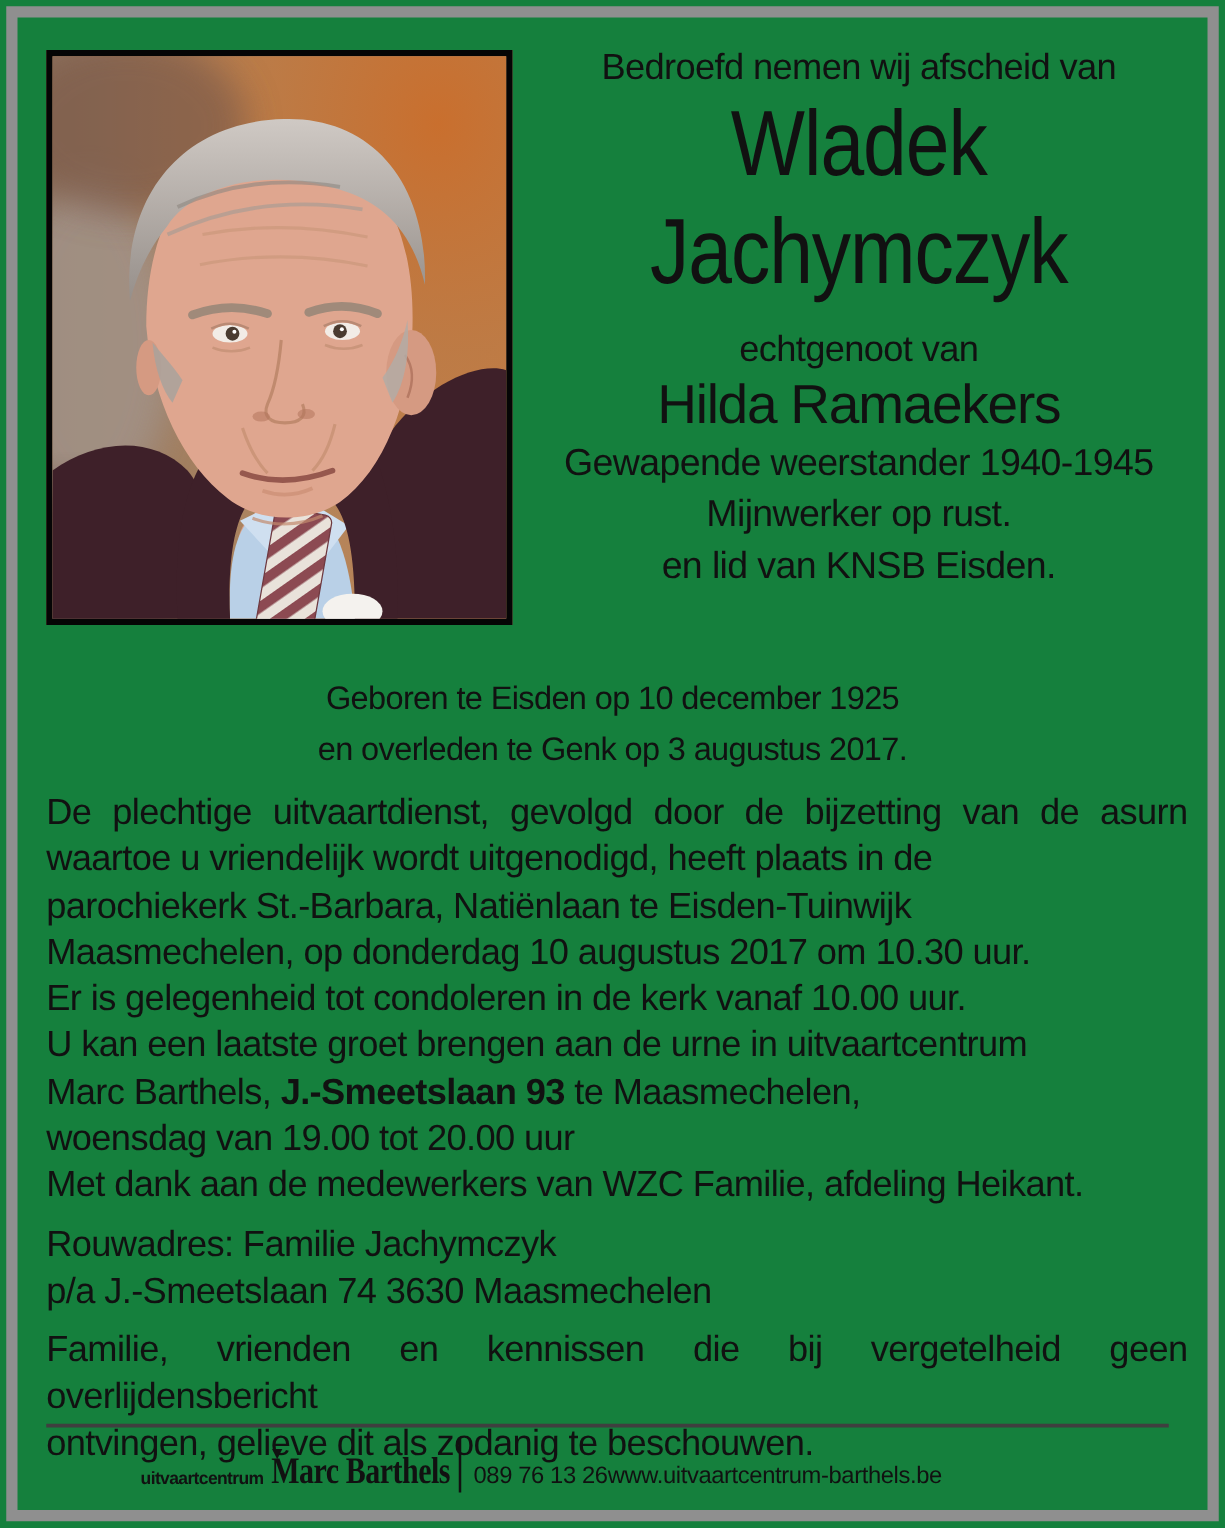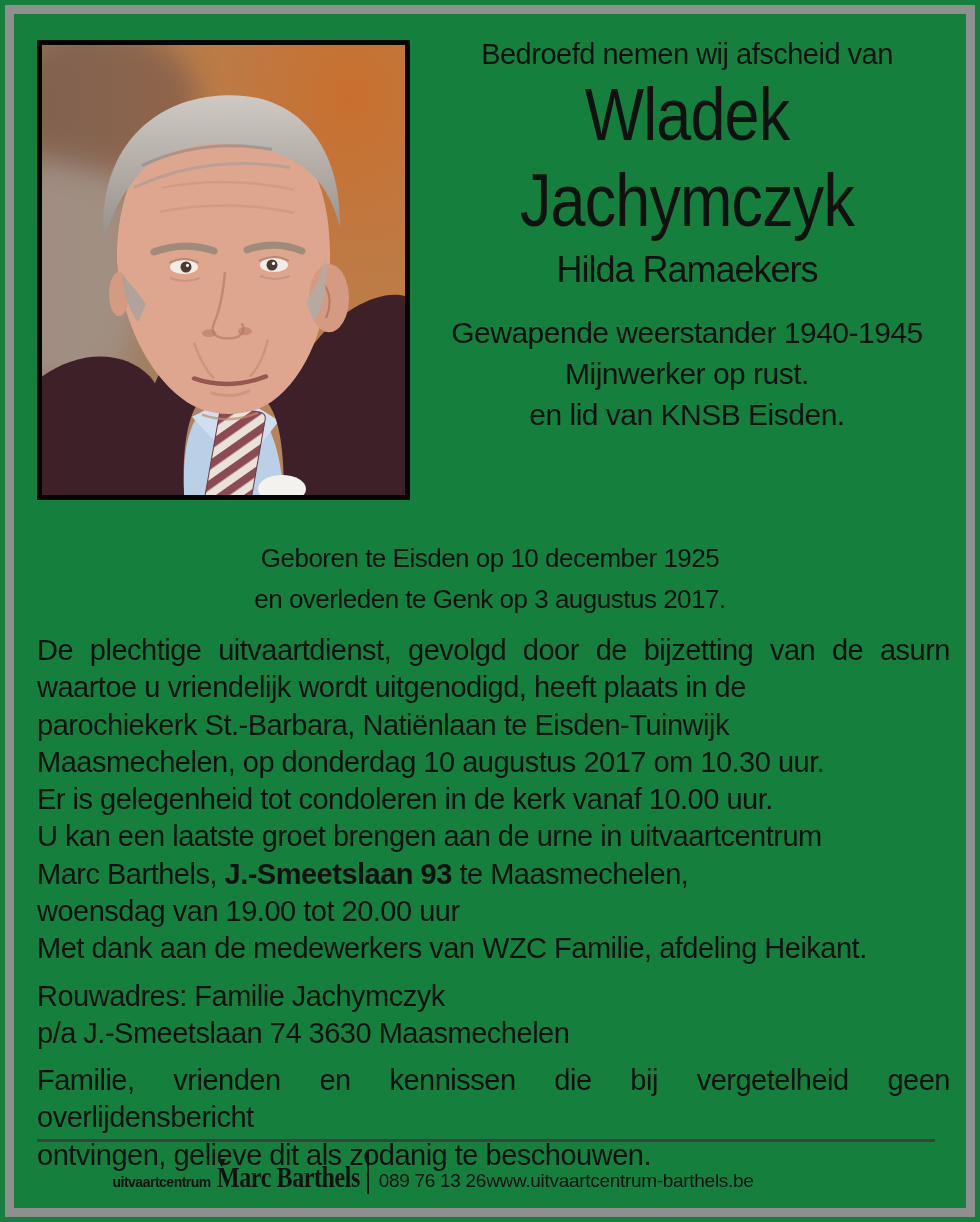--- a/index.html
+++ b/index.html
@@ -13,23 +13,23 @@
   
   .photo{position:absolute;left:37px;top:40px;width:363px;height:450px;border:5px solid #050505;background:#b08660;}
   .photo svg{display:block;width:100%;height:100%;}
 
   
   .header-col{position:absolute;left:418px;top:36px;width:538px;text-align:center;}
   .intro{font-size:29px;line-height:36px;}
   .name-line{font-size:74px;line-height:86px;letter-spacing:-1px;white-space:nowrap;
              transform:scaleX(0.85);transform-origin:center;}
   .relation{font-size:29px;line-height:36px;margin-top:18px;}
-  .spouse{font-size:36px;line-height:52px;letter-spacing:-1px;}
+  .spouse{font-size:44px;line-height:52px;letter-spacing:-1px;}
   .honor{font-size:30px;line-height:41px;}
-  .honor-first{margin-top:16px;}
+  .honor-first{}
 
   
   .dates{position:absolute;left:0;right:0;top:538px;text-align:center;font-size:26px;line-height:41px;}
 
   
   .service{position:absolute;left:37px;top:632px;width:913px;font-size:29px;line-height:37.3px;}
   .rouwadres{position:absolute;left:37px;top:978px;width:913px;font-size:29px;line-height:37.3px;}
   .notice{position:absolute;left:37px;top:1062px;width:913px;font-size:29px;line-height:37.3px;}
   .line{white-space:normal;}
   .justify{text-align:justify;text-align-last:justify;}
@@ -138,20 +138,21 @@
       <path d="M152,332 Q186,344 224,330" stroke="#96584e" stroke-width="4.5" fill="none" stroke-linecap="round"></path>
       <path d="M168,346 Q188,353 208,344" stroke="#cb8f74" stroke-width="3" fill="none" opacity="0.7"></path>
       <path d="M160,368 Q188,378 216,366" stroke="#c28a6d" stroke-width="2.5" fill="none" opacity="0.7"></path>
     </svg>
   </div>
 
   <div class="header-col">
     <div class="intro">Bedroefd nemen wij afscheid van</div>
     <div class="name-line">Wladek</div>
     <div class="name-line">Jachymczyk</div>
+    <div class="relation">echtgenoot van</div>
     <div class="spouse">Hilda Ramaekers</div>
     <div class="honor honor-first">Gewapende weerstander 1940-1945</div>
     <div class="honor">Mijnwerker op rust.</div>
     <div class="honor">en lid van KNSB Eisden.</div>
   </div>
 
   <div class="dates">
     <div class="line">Geboren te Eisden op 10 december 1925</div>
     <div class="line">en overleden te Genk op 3 augustus 2017.</div>
   </div>

